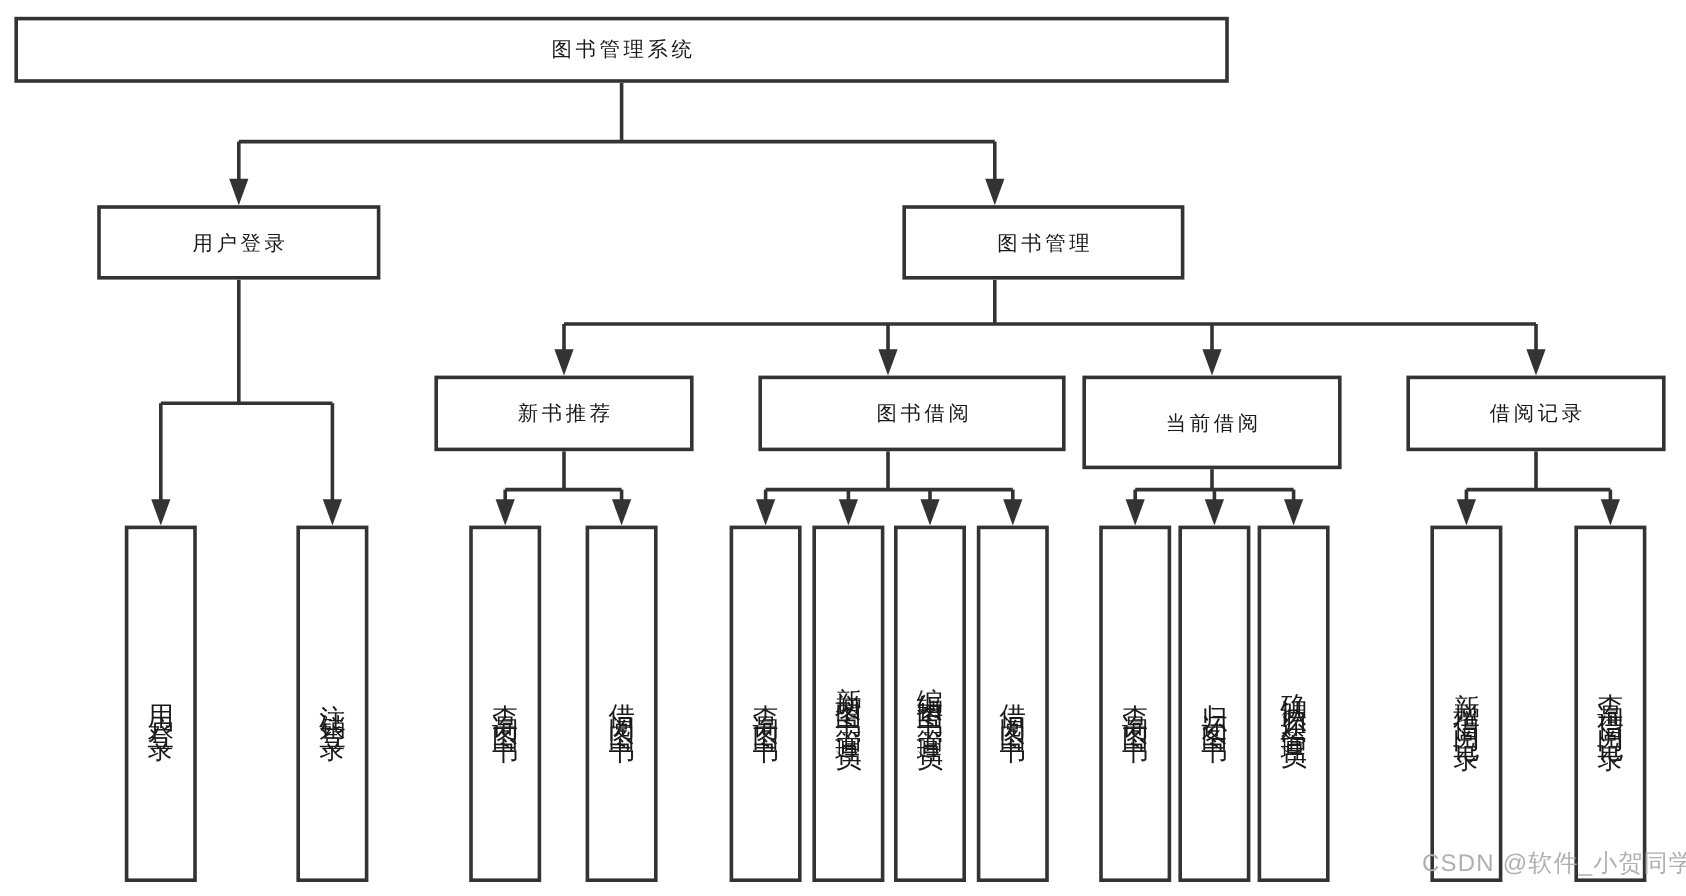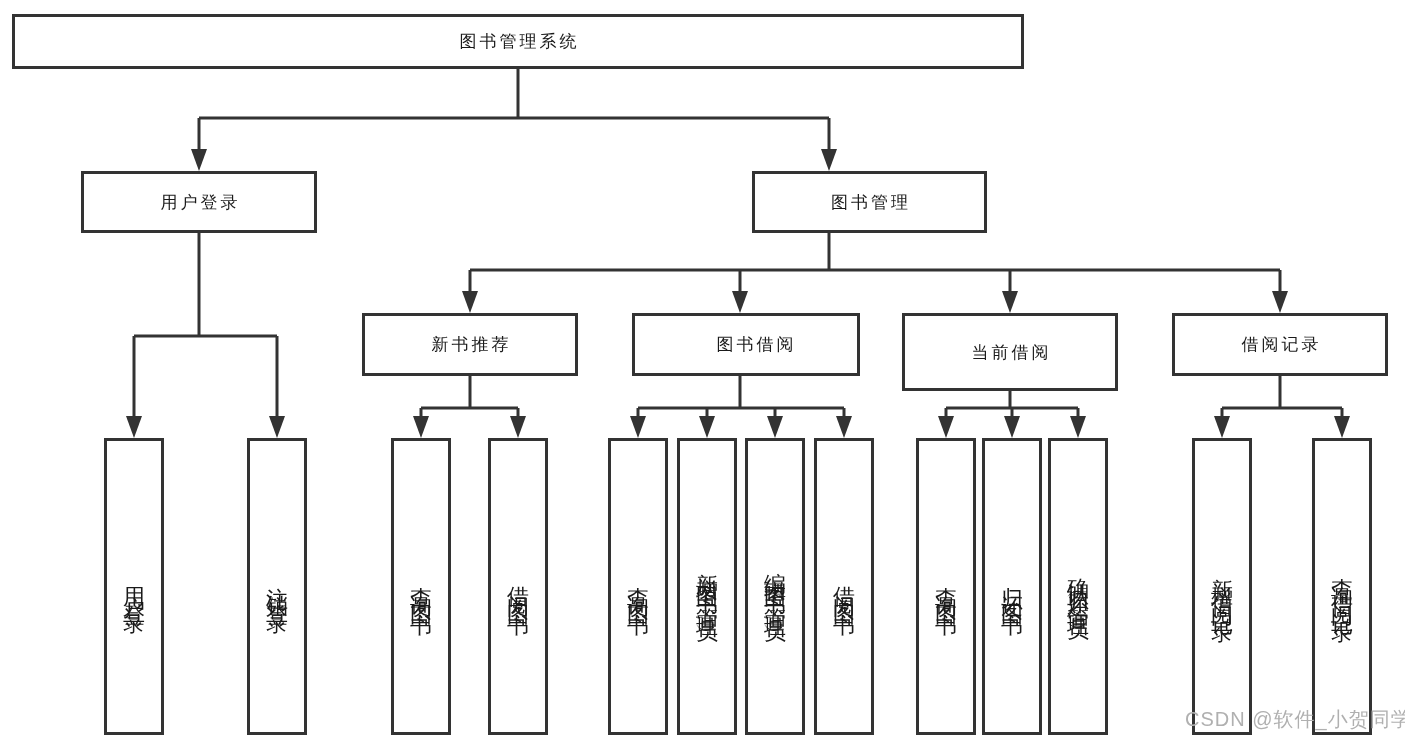--- a/index.html
+++ b/index.html
@@ -131,21 +131,21 @@
       <polygon points="1334,416 1350,416 1342,438"></polygon>
     </g>
   </svg>
 
   <div class="box" style="left:12px;top:14px;width:1012px;height:55px;">图书管理系统</div>
 
   <div class="box" style="left:81px;top:171px;width:236px;height:62px;">用户登录</div>
   <div class="box" style="left:712px;top:171px;width:235px;height:62px;margin-left:40px;">图书管理</div>
 
   <div class="box" style="left:362px;top:313px;width:216px;height:63px;font-family:Liberation Mono, monospace;">新书推荐</div>
-  <div class="box" style="left:632px;top:313px;width:228px;height:63px;padding-left:18px;">图书借阅</div>
+  <div class="box" style="left:632px;top:313px;width:256px;height:63px;padding-left:18px;">图书借阅</div>
   <div class="box" style="left:902px;top:313px;width:216px;height:78px;">当前借阅</div>
   <div class="box" style="left:1172px;top:313px;width:216px;height:63px;">借阅记录</div>
 
   <div class="vbox" style="left:104px;top:438px;width:60px;height:297px;">用户登录</div>
   <div class="vbox" style="left:247px;top:438px;width:60px;height:297px;">注销登录</div>
 
   <div class="vbox" style="left:391px;top:438px;width:60px;height:297px;">查询图书</div>
   <div class="vbox" style="left:488px;top:438px;width:60px;height:297px;">借阅图书</div>
 
   <div class="vbox" style="left:608px;top:438px;width:60px;height:297px;">查询图书</div>

